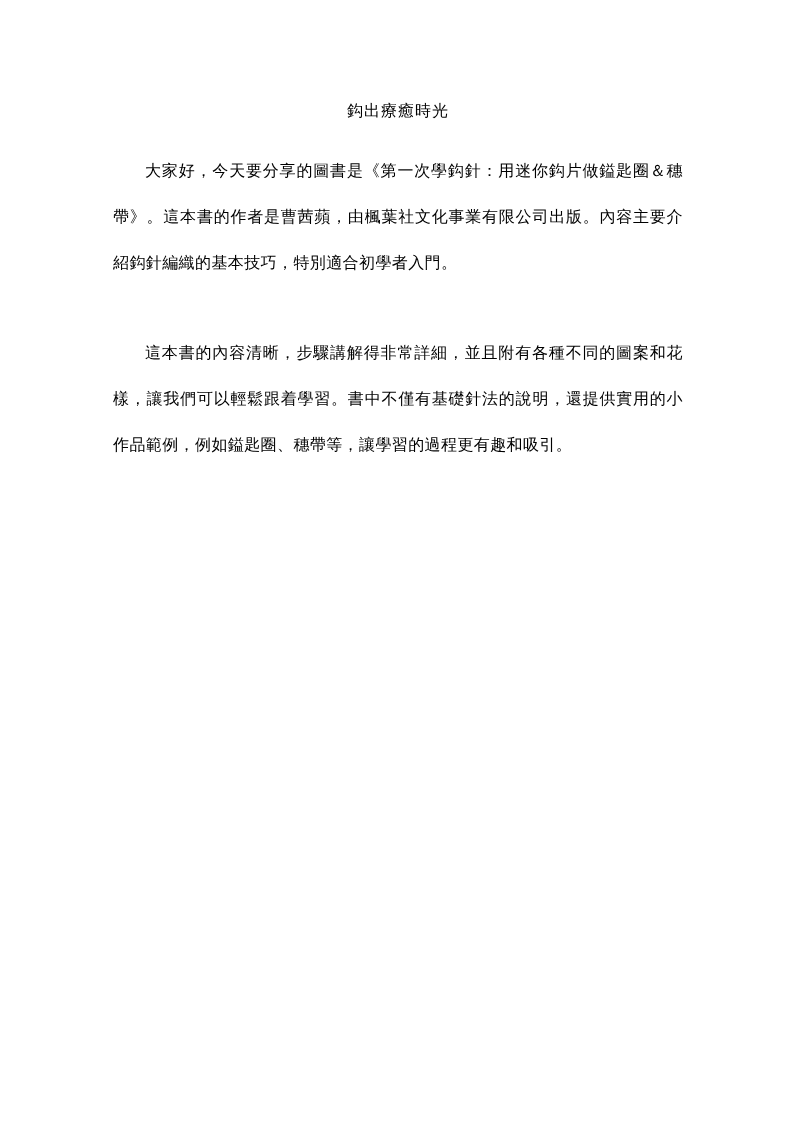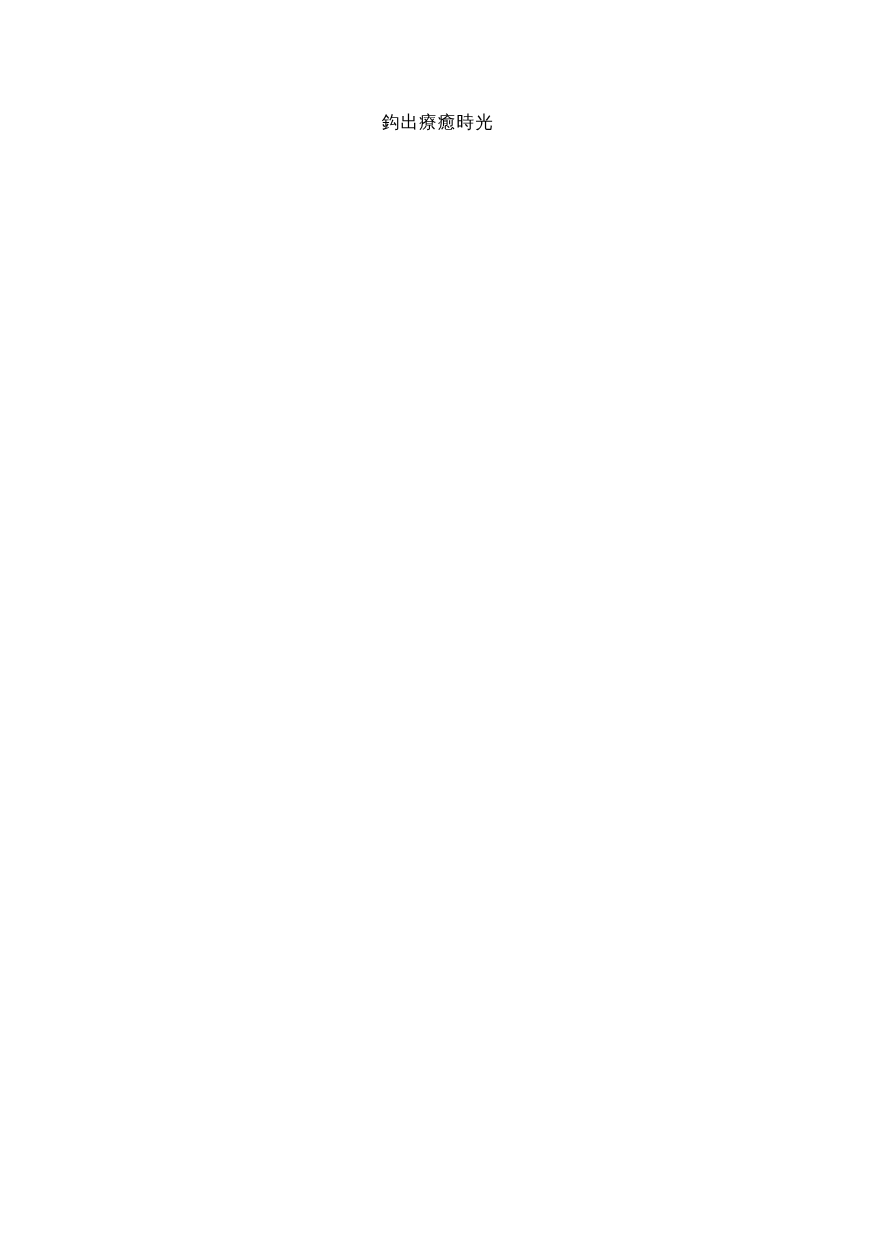--- a/index.html
+++ b/index.html
@@ -46,14 +46,16 @@
   .para.gap {
     margin-top: 44px;
   }
 </style>
 </head>
 <body>
 
 <div class="page">
   <div class="content">
     <div class="doc-title">鈎出療癒時光</div>
+    <p class="para">大家好，今天要分享的圖書是《第一次學鈎針：用迷你鈎片做鎰匙圈＆穗帶》。這本書的作者是曹茜蘋，由楓葉社文化事業有限公司出版。內容主要介紹鈎針編織的基本技巧，特別適合初學者入門。</p>
+    <p class="para gap">這本書的內容清晰，步驟講解得非常詳細，並且附有各種不同的圖案和花樣，讓我們可以輕鬆跟着學習。書中不僅有基礎針法的說明，還提供實用的小作品範例，例如鎰匙圈、穗帶等，讓學習的過程更有趣和吸引。</p>
   </div>
 </div>
 
 </body></html>

